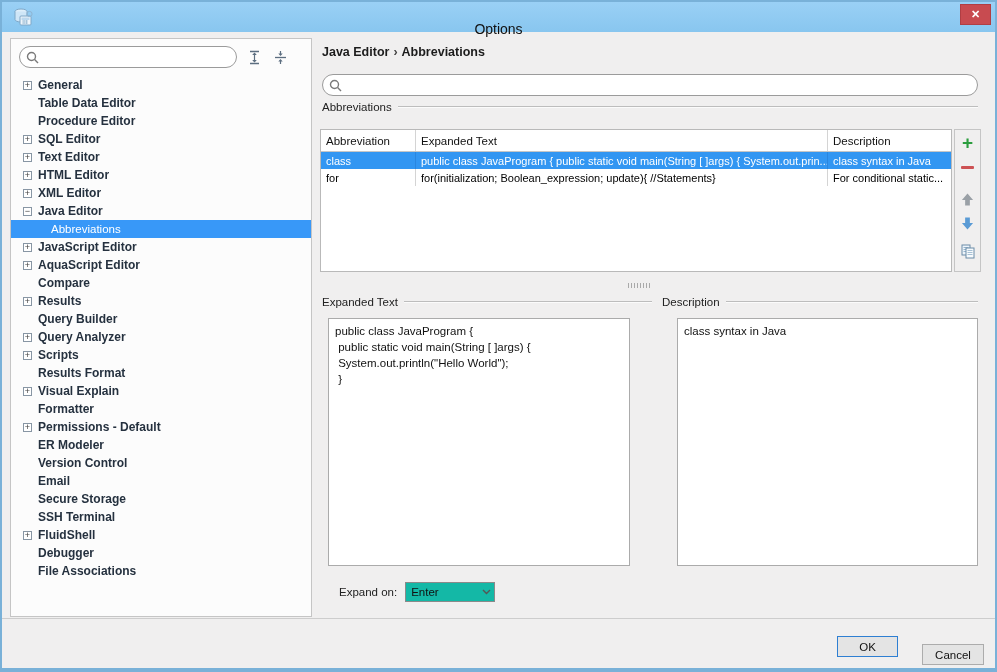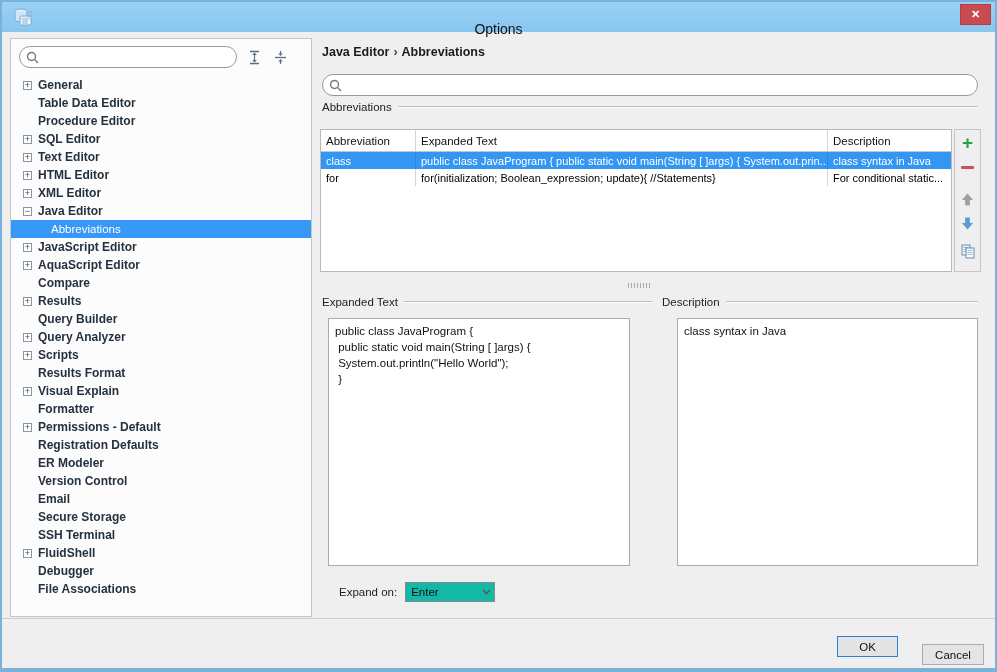--- a/index.html
+++ b/index.html
@@ -245,24 +245,20 @@
           <span class="expander">+</span>
           <span class="lbl">Visual Explain</span>
         </div>
         <div class="tree-item">
           <span class="spacer"></span>
           <span class="lbl">Formatter</span>
         </div>
         <div class="tree-item">
           <span class="expander">+</span>
           <span class="lbl">Permissions - Default</span>
-        </div>
-        <div class="tree-item">
-          <span class="spacer"></span>
-          <span class="lbl">Registration Defaults</span>
         </div>
         <div class="tree-item">
           <span class="spacer"></span>
           <span class="lbl">ER Modeler</span>
         </div>
         <div class="tree-item">
           <span class="spacer"></span>
           <span class="lbl">Version Control</span>
         </div>
         <div class="tree-item">

